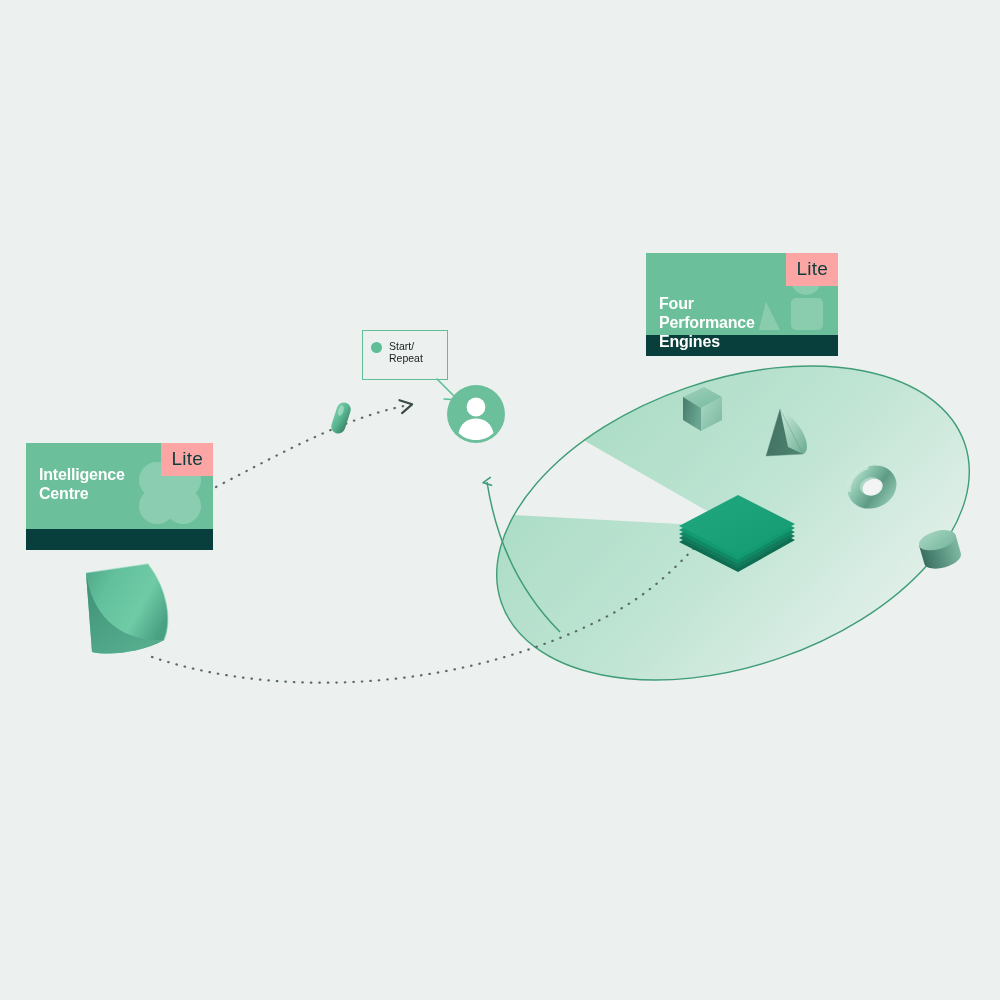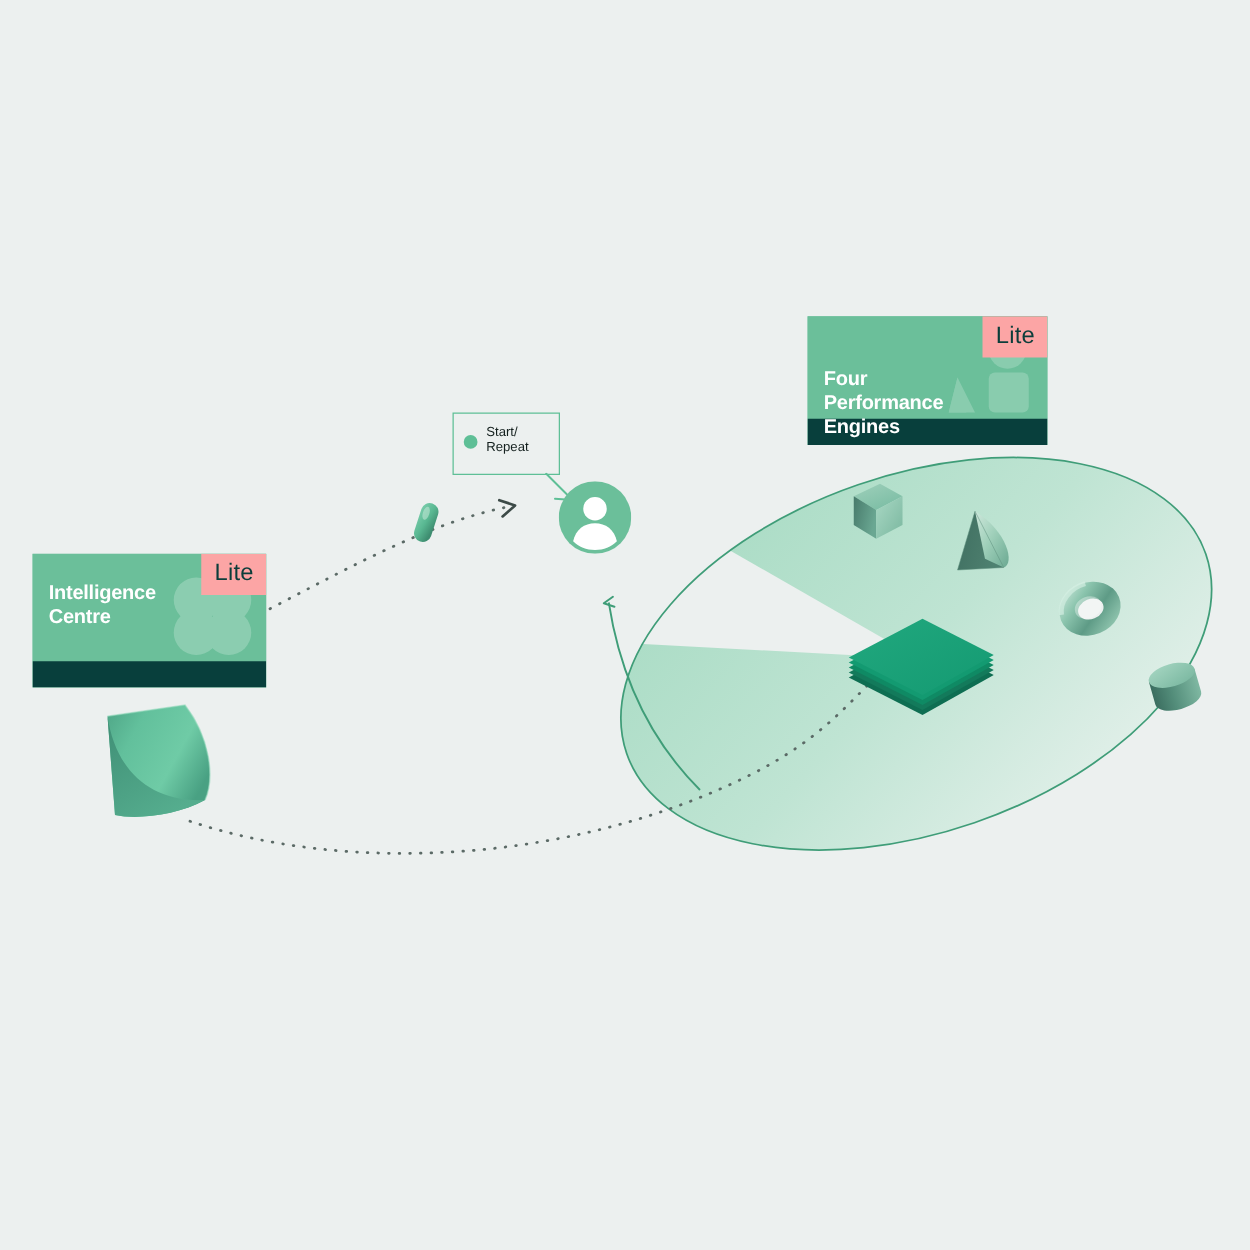--- a/index.html
+++ b/index.html
@@ -93,21 +93,21 @@
     top: 330px;
     width: 86px;
     height: 50px;
     border: 1.6px solid #5ebf96;
     background: transparent;
     box-sizing: border-box;
     z-index: 20;
   }
   .tooltip-inner {
     display: flex;
-    align-items: center;
+    align-items: flex-start;
     gap: 7px;
     padding: 9px 7px 0 8px;
   }
   .tooltip-dot {
     flex: 0 0 auto;
     width: 11px;
     height: 11px;
     border-radius: 50%;
     background: #5ebf96;
     margin-top: 2px;

